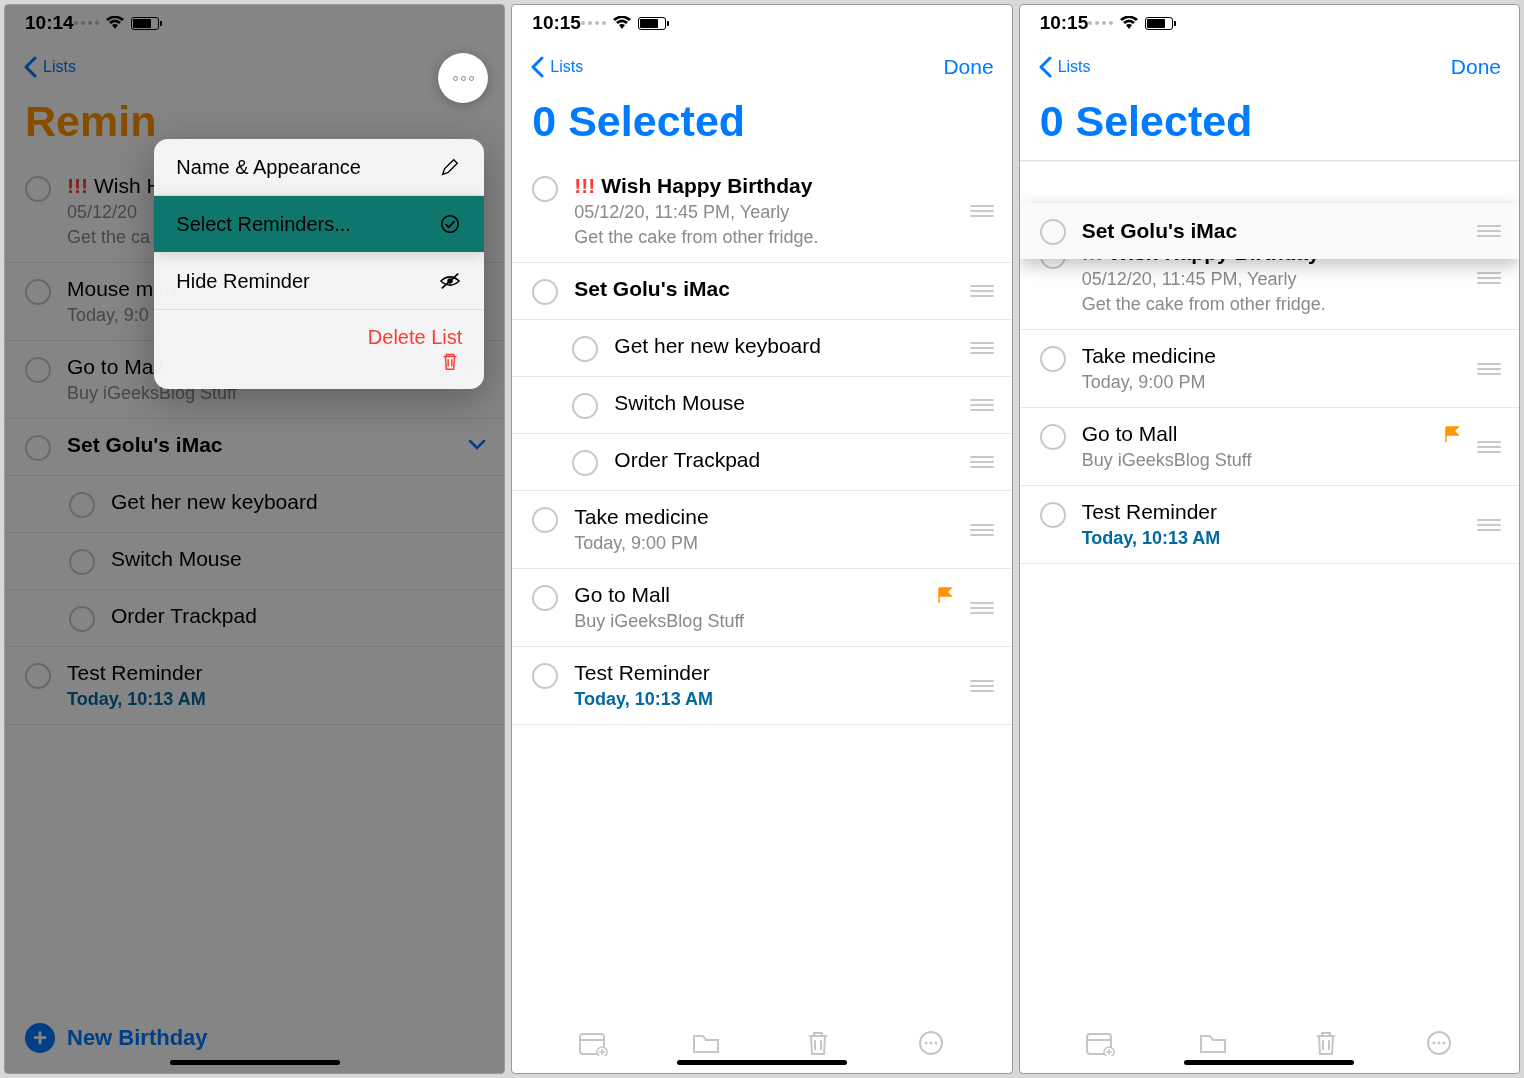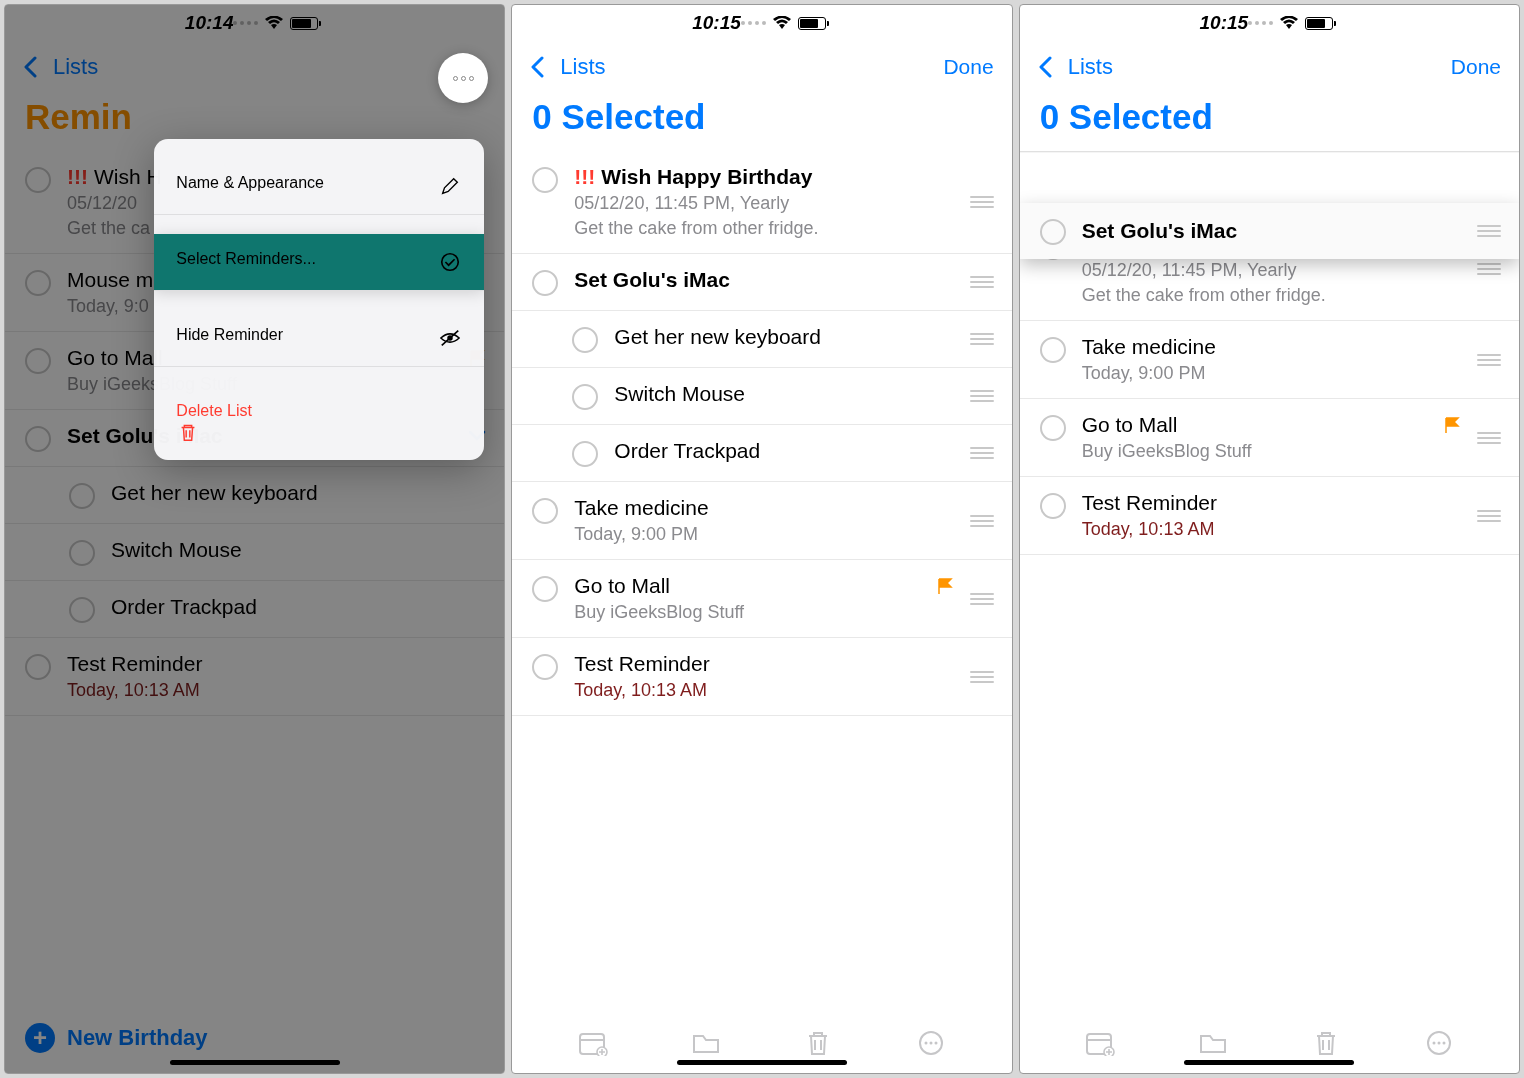--- a/index.html
+++ b/index.html
@@ -21,56 +21,55 @@
     position: relative;
     overflow: hidden;
     display: flex;
     flex-direction: column;
   }
   
   .status-bar {
     height: 36px;
     display: flex;
     align-items: center;
-    justify-content: center;
+    justify-content: flex-start;
     padding: 0 26px 0 20px;
     font-size: 19px;
     font-weight: 600;
-    font-style: italic;
   }
   .status-right { display: flex; align-items: center; gap: 6px; }
   .dots { display: flex; gap: 3px; }
   .dots span { width: 4px; height: 4px; border-radius: 50%; background: #bbb; }
   .wifi { width: 20px; height: 14px; }
   .battery { width: 28px; height: 13px; border: 1.5px solid #000; border-radius: 3px; position: relative; }
   .battery::after { content: ""; position: absolute; right: -4px; top: 3px; width: 2px; height: 5px; background: #000; border-radius: 0 1px 1px 0; }
   .battery-fill { position: absolute; left: 1px; top: 1px; bottom: 1px; width: 70%; background: #000; border-radius: 1px; }
 
   
   .nav-bar {
     height: 52px;
     display: flex;
     align-items: center;
     justify-content: space-between;
     padding: 0 18px;
   }
-  .nav-back { display: flex; align-items: center; gap: 16px; color: #007aff; font-size: 22px; }
+  .nav-back { display: flex; align-items: center; gap: 6px; color: #007aff; font-size: 16px; }
   .chevron-left { width: 14px; height: 22px; }
   .nav-right { color: #007aff; font-size: 21px; font-weight: 400; }
   .more-btn {
     width: 50px; height: 50px; border-radius: 50%;
     background: #fff; box-shadow: 0 2px 12px rgba(0,0,0,0.25);
     display: flex; align-items: center; justify-content: center;
   }
   .more-dots { display: flex; gap: 3px; }
   .more-dots span { width: 5px; height: 5px; border-radius: 50%; border: 1.5px solid #888; }
 
   
   .title-row { padding: 4px 20px 14px; }
-  .big-title { font-size: 35px; font-weight: 700; color: #007aff; }
+  .big-title { font-size: 43px; font-weight: 700; color: #007aff; }
   .big-title.orange { color: #ff9500; }
 
   
   .list { flex: 1; overflow: hidden; }
   .row {
     display: flex;
     align-items: flex-start;
     padding: 14px 18px 14px 20px;
     border-bottom: 1px solid #e8e8e8;
     gap: 16px;
@@ -78,21 +77,21 @@
   }
   .circle {
     width: 26px; height: 26px; border-radius: 50%;
     border: 2px solid #c8c8c8; flex-shrink: 0; margin-top: 2px;
   }
   .row-content { flex: 1; min-width: 0; }
   .row-title { font-size: 21px; color: #000; display: flex; align-items: center; gap: 6px; }
   .row-title.bold { font-weight: 600; }
   .priority { color: #ff3b30; font-weight: 600; }
   .row-sub { font-size: 18px; color: #8a8a8e; margin-top: 4px; }
-  .row-sub.red { color: #7f1d1d; }
+  .row-sub.red { color: #0369a1; font-weight: bold; }
   .drag-handle { width: 24px; display: flex; flex-direction: column; gap: 3px; align-self: center; }
   .drag-handle span { height: 2px; background: #c8c8c8; border-radius: 1px; }
   .flag { width: 18px; height: 18px; }
   .row.indented { padding-left: 64px; }
 
   
   .toolbar {
     height: 60px;
     display: flex;
     align-items: center;
@@ -115,24 +114,23 @@
   
   .dim-layer { position: absolute; inset: 0; background: rgba(0,0,0,0.48); }
 
   
   .context-menu {
     position: absolute; top: 134px; right: 20px; width: 330px;
     background: rgba(248,248,250,0.97); border-radius: 14px;
     box-shadow: 0 10px 40px rgba(0,0,0,0.3); overflow: hidden;
   }
   .menu-item {
-    display: flex; align-items: flex-start; justify-content: space-between;
-    padding: 16px 22px; font-size: 16px; color: #000;
+    display: flex; align-items: flex-end; justify-content: space-between;
+    padding: 16px 22px; font-size: 20px; color: #000;
     border-bottom: 1px solid #dedee0;
-    margin-top: 19px;
   }
   .menu-item:last-child { border-bottom: none; }
   .menu-item.highlighted { background: #0f766e; box-shadow: 0 2px 14px rgba(0,0,0,0.15); position: relative; z-index: 2; }
   .menu-item.danger { color: #ff3b30; flex-direction: column; }
   .menu-icon { width: 24px; height: 24px; display: flex; align-items: center; justify-content: center; }
 
   
   .dragged-row {
     position: absolute; left: 0; right: 0; top: 198px;
     background: #fafafa;

